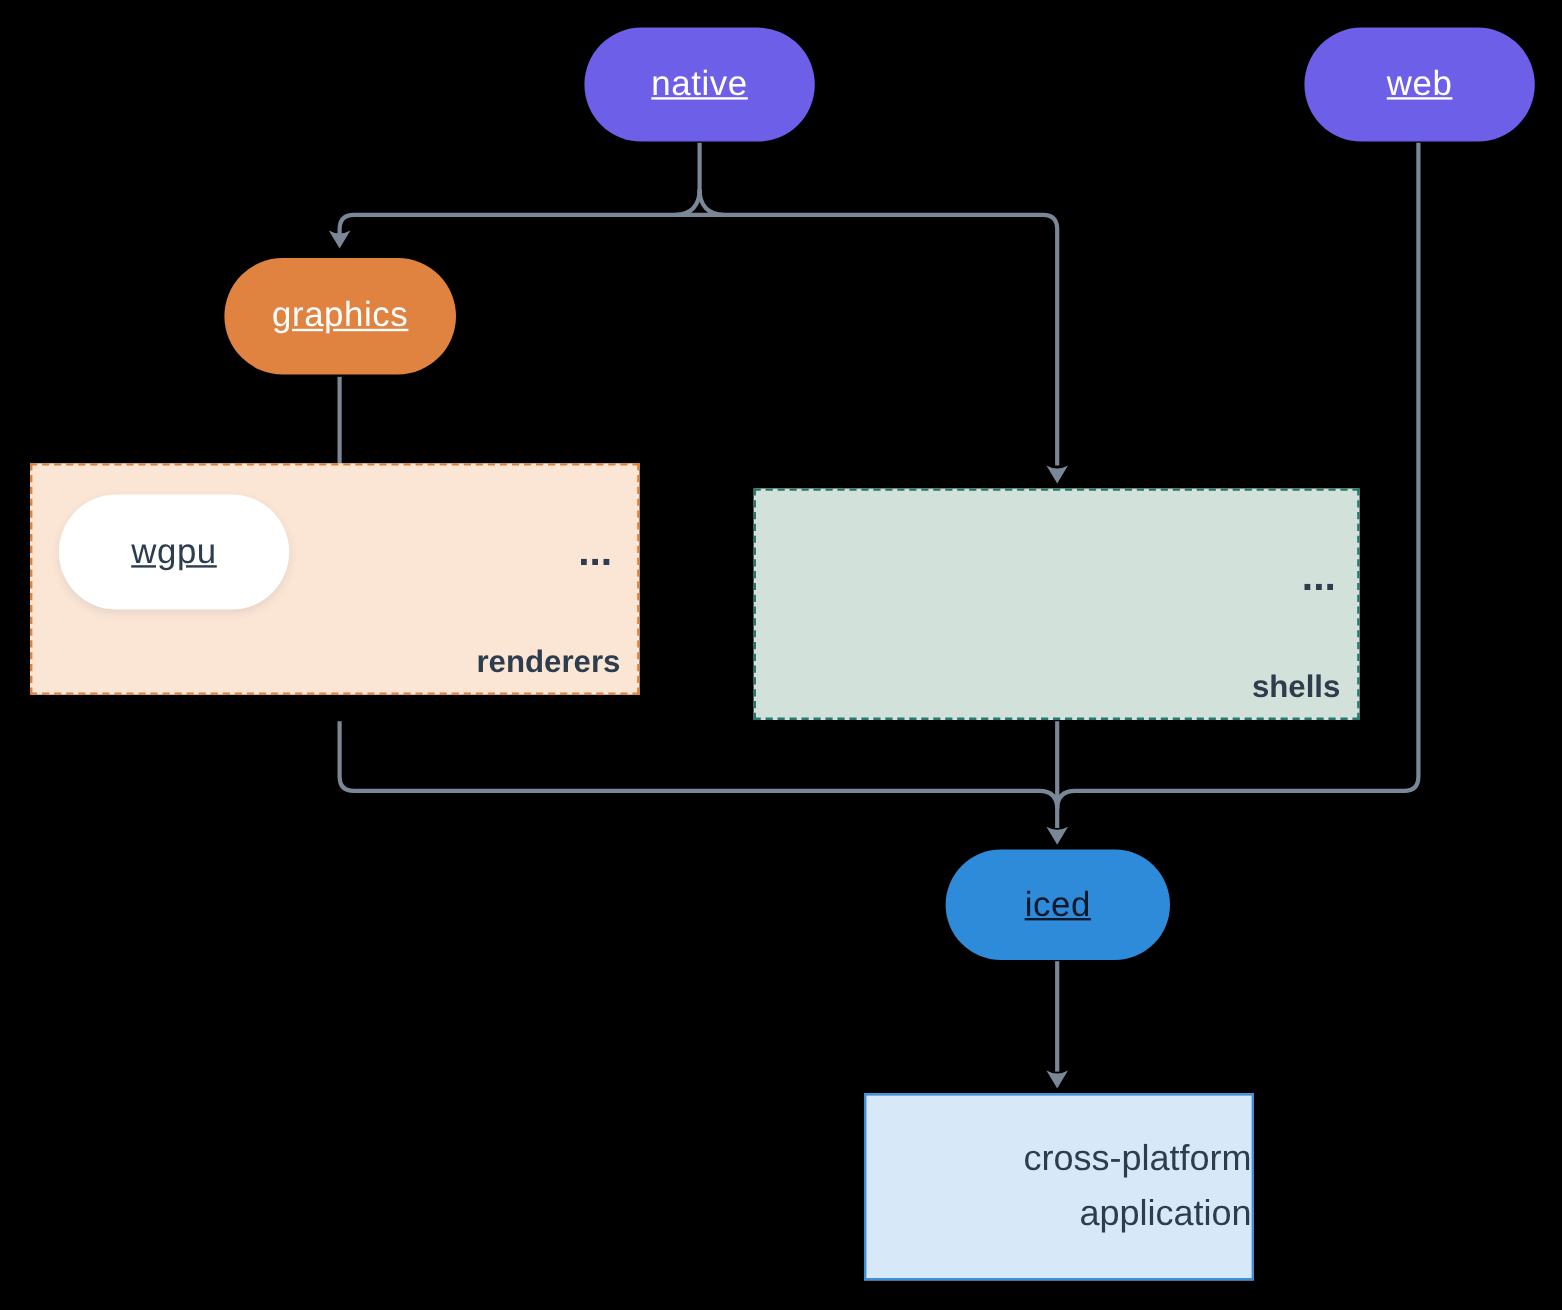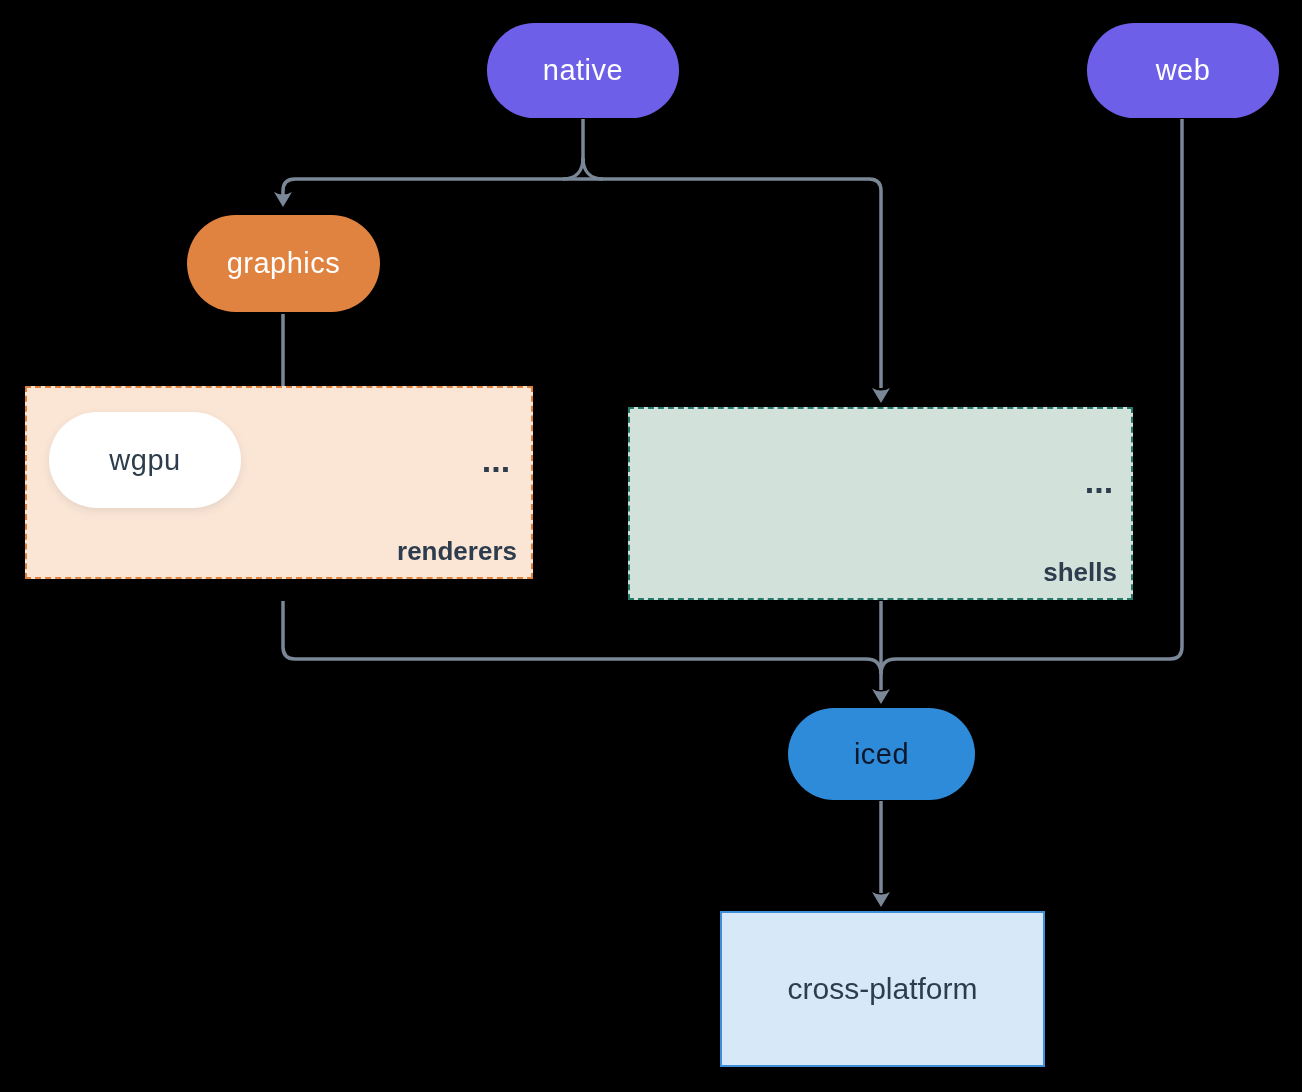--- a/index.html
+++ b/index.html
@@ -31,20 +31,21 @@
     stroke: none;
   }
   .pill {
     position: absolute;
     display: flex;
     align-items: center;
     justify-content: center;
     border-radius: 999px;
     font-size: 29px;
     letter-spacing: 0.5px;
+    text-decoration: underline;
   }
   .pill.platform {
     width: 192px;
     height: 95px;
     background: var(--platform);
     color: #ffffff;
   }
   .pill.native { left: 487px; top: 23px; }
   .pill.web    { left: 1087px; top: 23px; }
   .pill.graphics {
@@ -109,21 +110,21 @@
   }
   .app-box {
     position: absolute;
     left: 720px; top: 911px;
     width: 325px; height: 156px;
     box-sizing: border-box;
     background: var(--app_bg);
     border: 2px solid var(--app_border);
     display: flex;
     flex-direction: column;
-    align-items: center;
+    align-items: flex-end;
     justify-content: center;
     font-size: 30px;
     line-height: 46px;
     color: var(--dark_text);
     text-align: center;
   }
 </style>
 </head>
 <body>
 
@@ -167,15 +168,16 @@
 
   <div class="group shells">
     <div class="ellipsis">...</div>
     <div class="group-label">shells</div>
   </div>
 
   <div class="pill iced">iced</div>
 
   <div class="app-box">
     <div>cross-platform</div>
+    <div>application</div>
   </div>
 
 </div>
 
 </body></html>

